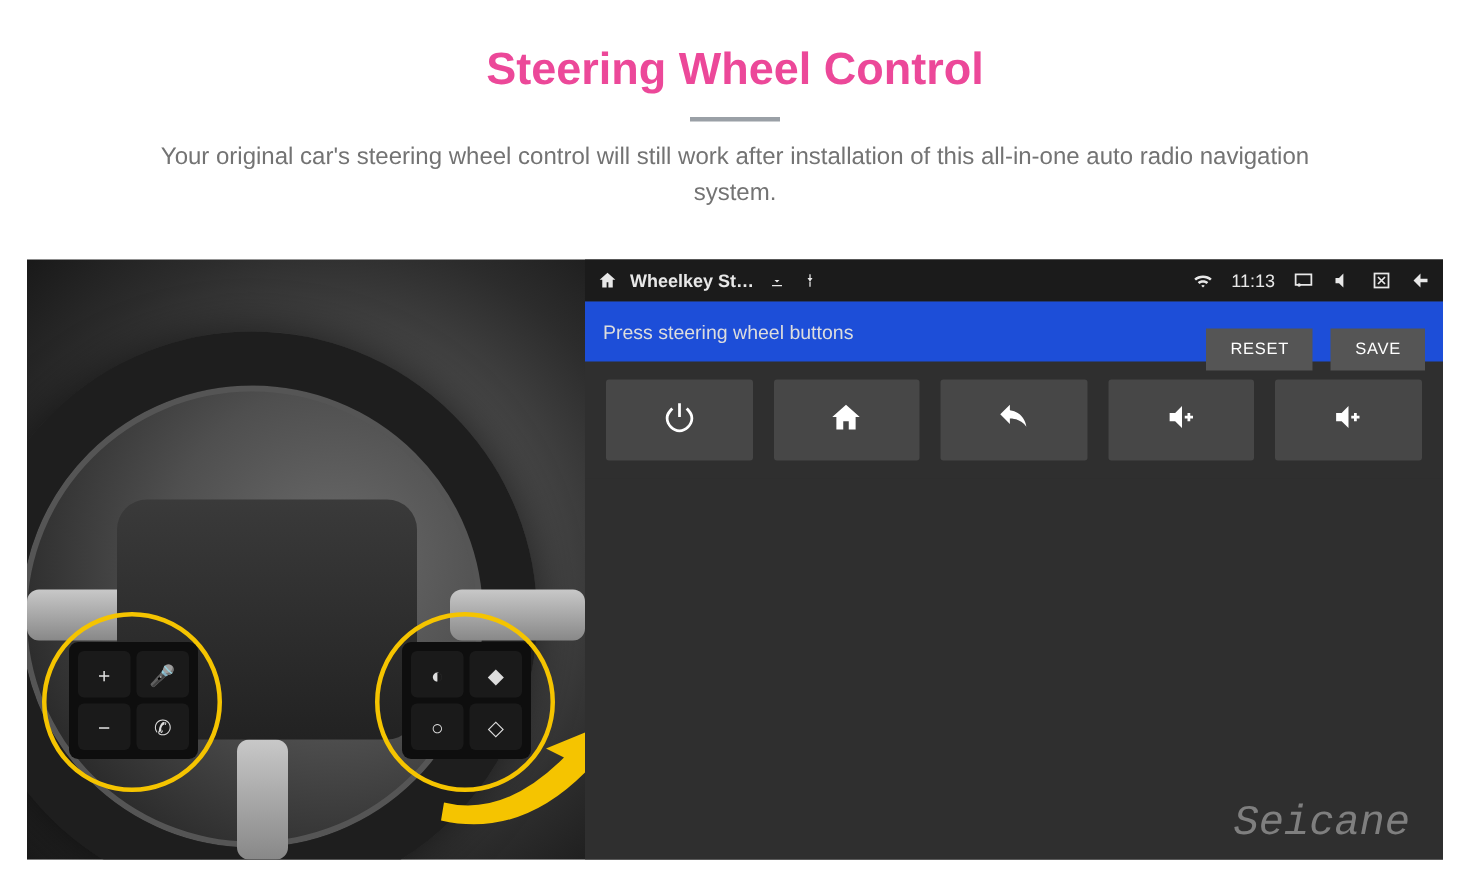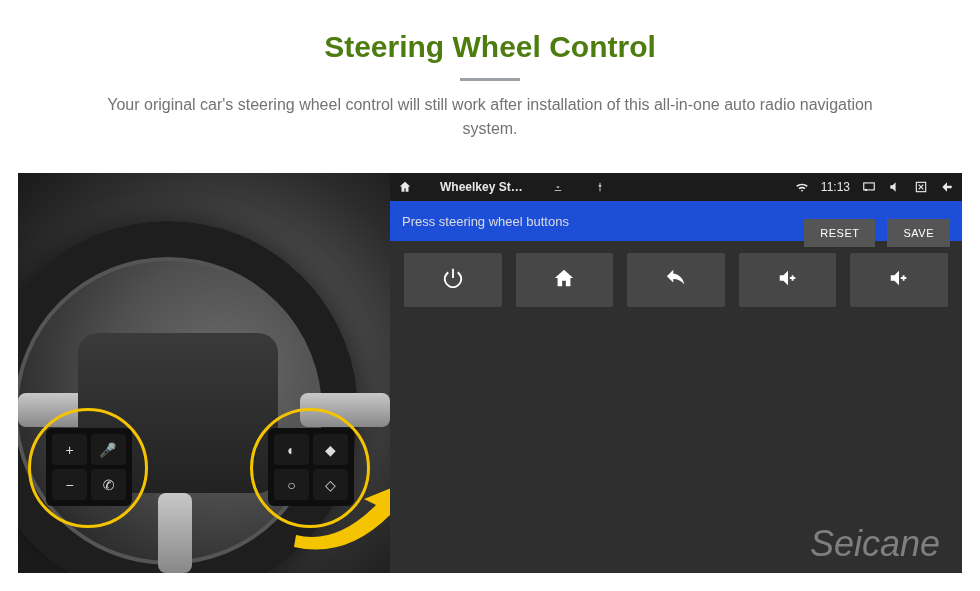--- a/index.html
+++ b/index.html
@@ -12,21 +12,21 @@
     overflow: hidden;
     position: relative;
   }
   .header {
     text-align: center;
     padding: 30px 40px 10px 40px;
   }
   .title {
     font-size: 30px;
     font-weight: bold;
-    color: #4d7c0f;
+    color: #ec4899;
   }
   .divider {
     width: 60px;
     height: 3px;
     background: #9aa0a6;
     margin: 14px auto 12px auto;
   }
   .desc {
     font-size: 16px;
     color: #737373;
@@ -111,21 +111,21 @@
   .status-bar{
     height:28px;
     background:#1b1b1b;
     color:#e8e8e8;
     display:flex;
     align-items:center;
     font-size:12px;
     padding:0 8px;
     gap:10px;
   }
-  .status-left{display:flex;align-items:flex-end;gap:28px;}
+  .status-left{display:flex;align-items:flex-end;gap:8px;}
   .status-right{margin-left:auto;display:flex;align-items:center;gap:12px;}
   .status-right svg, .status-left svg{fill:#e8e8e8;}
   .app-toolbar{
     height:40px;
     background:#1d4ed8;
     display:flex;
     align-items:center;
     padding:0 12px;
     gap:12px;
     color:#e6e6e6;
@@ -160,23 +160,23 @@
     cursor:pointer;
   }
   .act svg{fill:#fff;}
   .device-body{
     flex:1;
     background:#2f2f2f;
   }
   .watermark{
     position:absolute;
     right:22px; bottom:8px;
-    font-family: Liberation Sans, sans-serif;
+    font-family: Liberation Mono, monospace;
     font-style: italic;
-    font-size:36px;
+    font-size:28px;
     color:#888;
     opacity:.9;
   }
   .sb-ico{width:14px;height:14px;display:inline-flex;align-items:center;justify-content:center;}
 </style>
 </head>
 <body>
 
 <div class="header">
   <div class="title">Steering Wheel Control</div>

